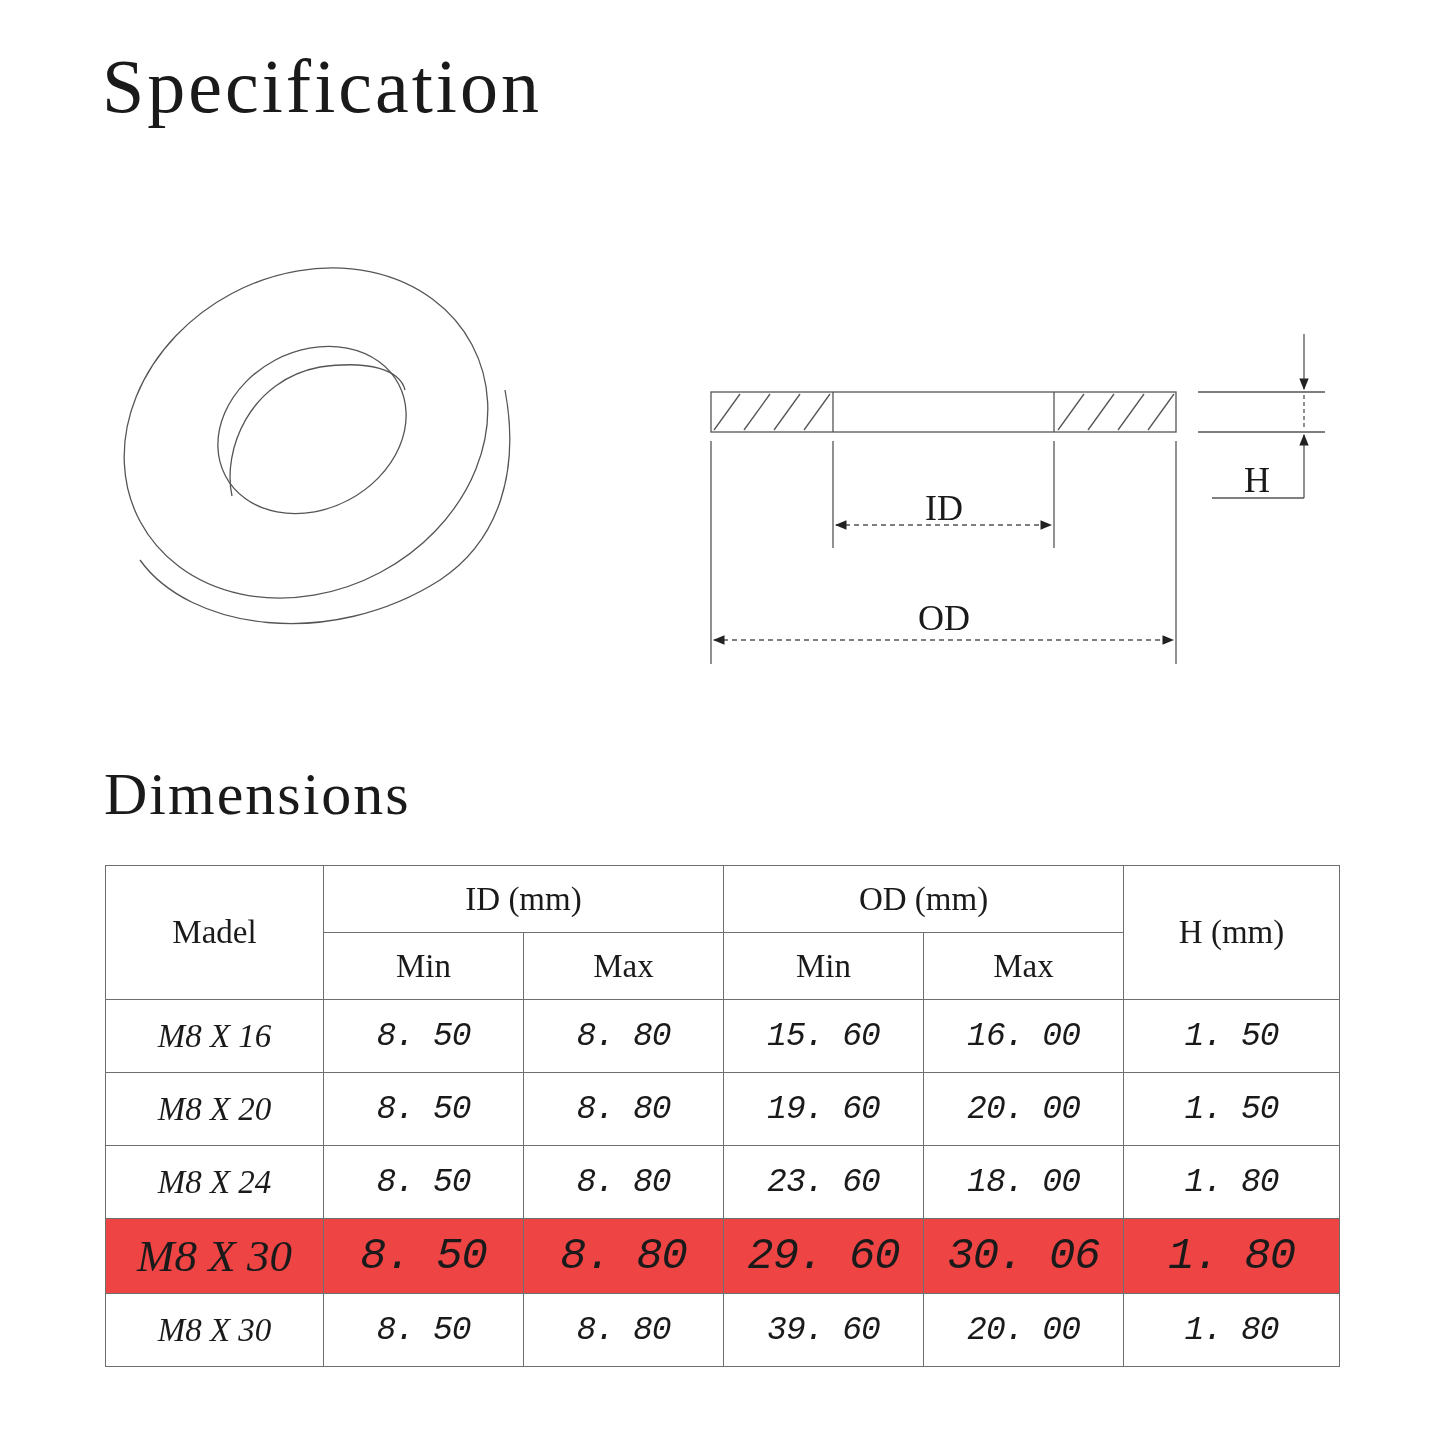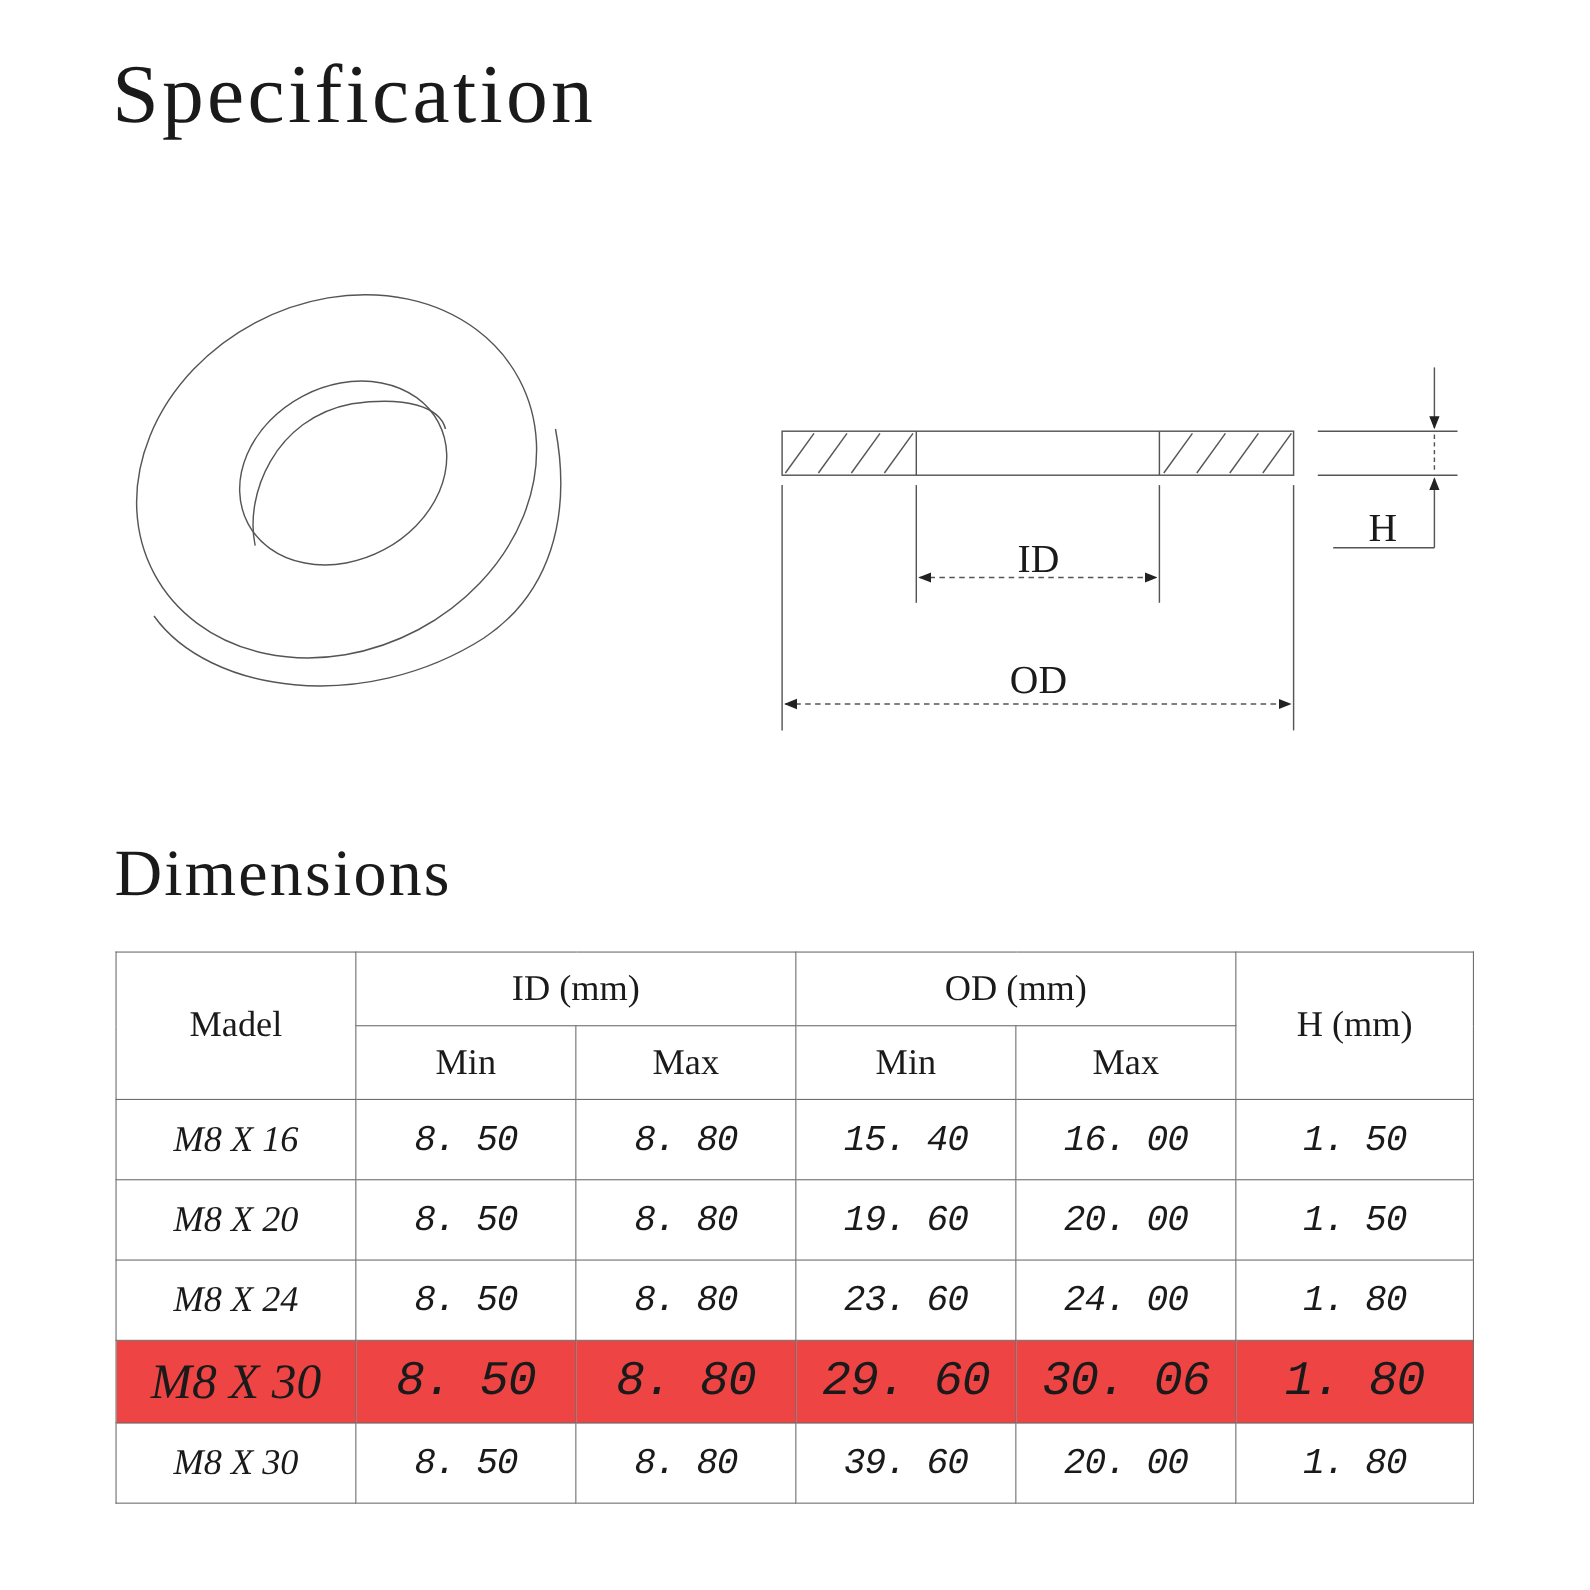--- a/index.html
+++ b/index.html
@@ -112,38 +112,38 @@
       <th>Max</th>
       <th>Min</th>
       <th>Max</th>
     </tr>
   </thead>
   <tbody>
     <tr>
       <td>M8 X 16</td>
       <td class="num">8. 50</td>
       <td class="num">8. 80</td>
-      <td class="num">15. 40</td>
+      <td class="num">15. 60</td>
       <td class="num">16. 00</td>
       <td class="num">1. 50</td>
     </tr>
     <tr>
       <td>M8 X 20</td>
       <td class="num">8. 50</td>
       <td class="num">8. 80</td>
       <td class="num">19. 60</td>
       <td class="num">20. 00</td>
       <td class="num">1. 50</td>
     </tr>
     <tr>
       <td>M8 X 24</td>
       <td class="num">8. 50</td>
       <td class="num">8. 80</td>
       <td class="num">23. 60</td>
-      <td class="num">24. 00</td>
+      <td class="num">18. 00</td>
       <td class="num">1. 80</td>
     </tr>
     <tr class="hl">
       <td>M8 X 30</td>
       <td class="num">8. 50</td>
       <td class="num">8. 80</td>
       <td class="num">29. 60</td>
       <td class="num">30. 06</td>
       <td class="num">1. 80</td>
     </tr>

